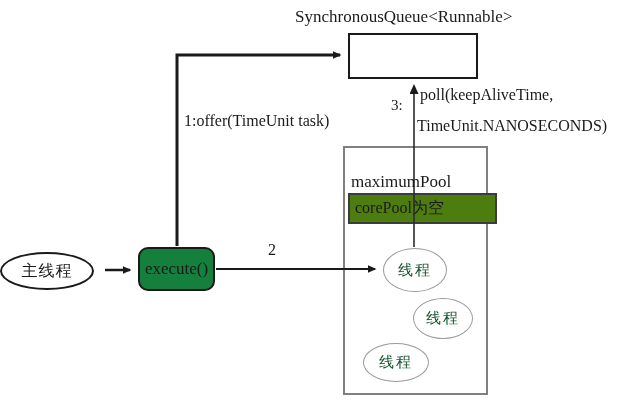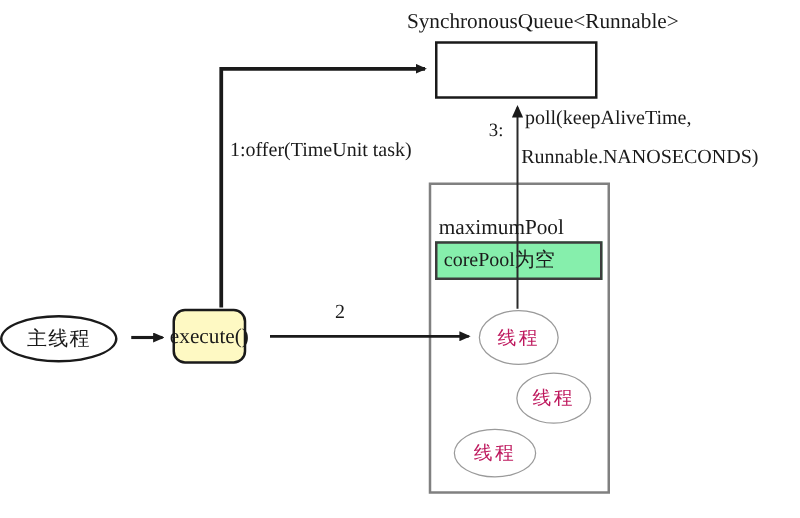--- a/index.html
+++ b/index.html
@@ -19,67 +19,67 @@
   .abs { position: absolute; }
 
   
   .queue-box {
     left: 348px; top: 33px; width: 130px; height: 46px;
     border: 2px solid var(--ink, #1a1a1a);
     background: #ffffff;
     box-sizing: border-box;
   }
   .queue-title {
-    left: 313px; top: 7px; width: 230px;
-    font-size: 17px; text-align: right; white-space: nowrap;
+    left: 295px; top: 7px; width: 230px;
+    font-size: 17px; text-align: left; white-space: nowrap;
   }
   .pool-box {
     left: 343px; top: 146px; width: 145px; height: 249px;
     border: 2px solid var(--pool, #808080);
     background: #ffffff;
     box-sizing: border-box;
   }
   .pool-label {
     left: 351px; top: 172px;
     font-size: 17px; white-space: nowrap;
   }
   .core-box {
-    left: 348px; top: 193px; width: 134px; height: 31px;
+    left: 348px; top: 193px; width: 149px; height: 31px;
     border: 2px solid var(--core, #3c3c3c);
-    background: #86efac;
+    background: #4d7c0f;
     box-sizing: border-box;
     display: flex; align-items: center;
     padding-left: 5px;
     font-size: 16px; white-space: nowrap;
   }
   .main-ellipse {
     left: 0; top: 252px; width: 94px; height: 38px;
     border: 2px solid var(--ink, #1a1a1a);
     border-radius: 50%;
     background: #ffffff;
     box-sizing: border-box;
     display: flex; align-items: center; justify-content: center;
     font-size: 16px; letter-spacing: 1px;
   }
   .execute-box {
-    left: 138px; top: 247px; width: 59px; height: 44px;
+    left: 138px; top: 247px; width: 77px; height: 44px;
     border: 2.5px solid var(--ink, #1a1a1a);
     border-radius: 10px;
-    background: #fef9c3;
+    background: #15803d;
     box-sizing: border-box;
     display: flex; align-items: center; justify-content: center;
     font-size: 17px;
   }
   .thread-ellipse {
     border: 1.5px solid var(--thread, #9a9a9a);
     border-radius: 50%;
     background: #ffffff;
     box-sizing: border-box;
     display: flex; align-items: center; justify-content: center;
-    font-size: 15px; color: #be185d; letter-spacing: 2px;
+    font-size: 15px; color: #14532d; letter-spacing: 2px;
   }
   .thread-1 { left: 383px; top: 248px; width: 64px; height: 44px; }
   .thread-2 { left: 413px; top: 298px; width: 60px; height: 41px; }
   .thread-3 { left: 363px; top: 343px; width: 66px; height: 39px; }
 
   
   .lbl { white-space: nowrap; }
   .lbl-offer { left: 184px; top: 112px; font-size: 16px; }
   .lbl-step2 { left: 268px; top: 241px; font-size: 16px; }
   .lbl-step3 { left: 391px; top: 97px; font-size: 15px; }
@@ -109,21 +109,21 @@
   <div class="abs execute-box over">execute()</div>
 
   <div class="abs thread-ellipse thread-1 under">线程</div>
   <div class="abs thread-ellipse thread-2 under">线程</div>
   <div class="abs thread-ellipse thread-3 under">线程</div>
 
   <div class="abs lbl lbl-offer over">1:offer(TimeUnit task)</div>
   <div class="abs lbl lbl-step2 over">2</div>
   <div class="abs lbl lbl-step3 over">3:</div>
   <div class="abs lbl lbl-poll1 over">poll(keepAliveTime,</div>
-  <div class="abs lbl lbl-poll2 over">Runnable.NANOSECONDS)</div>
+  <div class="abs lbl lbl-poll2 over">TimeUnit.NANOSECONDS)</div>
 
   <svg id="edges" width="640" height="414" viewBox="0 0 640 414">
     <defs>
       <marker id="ah-bold" markerWidth="9" markerHeight="8" refX="7.5" refY="4" orient="auto" markerUnits="userSpaceOnUse" viewBox="0 0 9 8">
         <path d="M0,0 L9,4 L0,8 z" fill="#1a1a1a"></path>
       </marker>
       <marker id="ah-thin" markerWidth="10" markerHeight="9" refX="8" refY="4.5" orient="auto" markerUnits="userSpaceOnUse" viewBox="0 0 10 9">
         <path d="M0,0 L10,4.5 L0,9 z" fill="#1a1a1a"></path>
       </marker>
     </defs>

